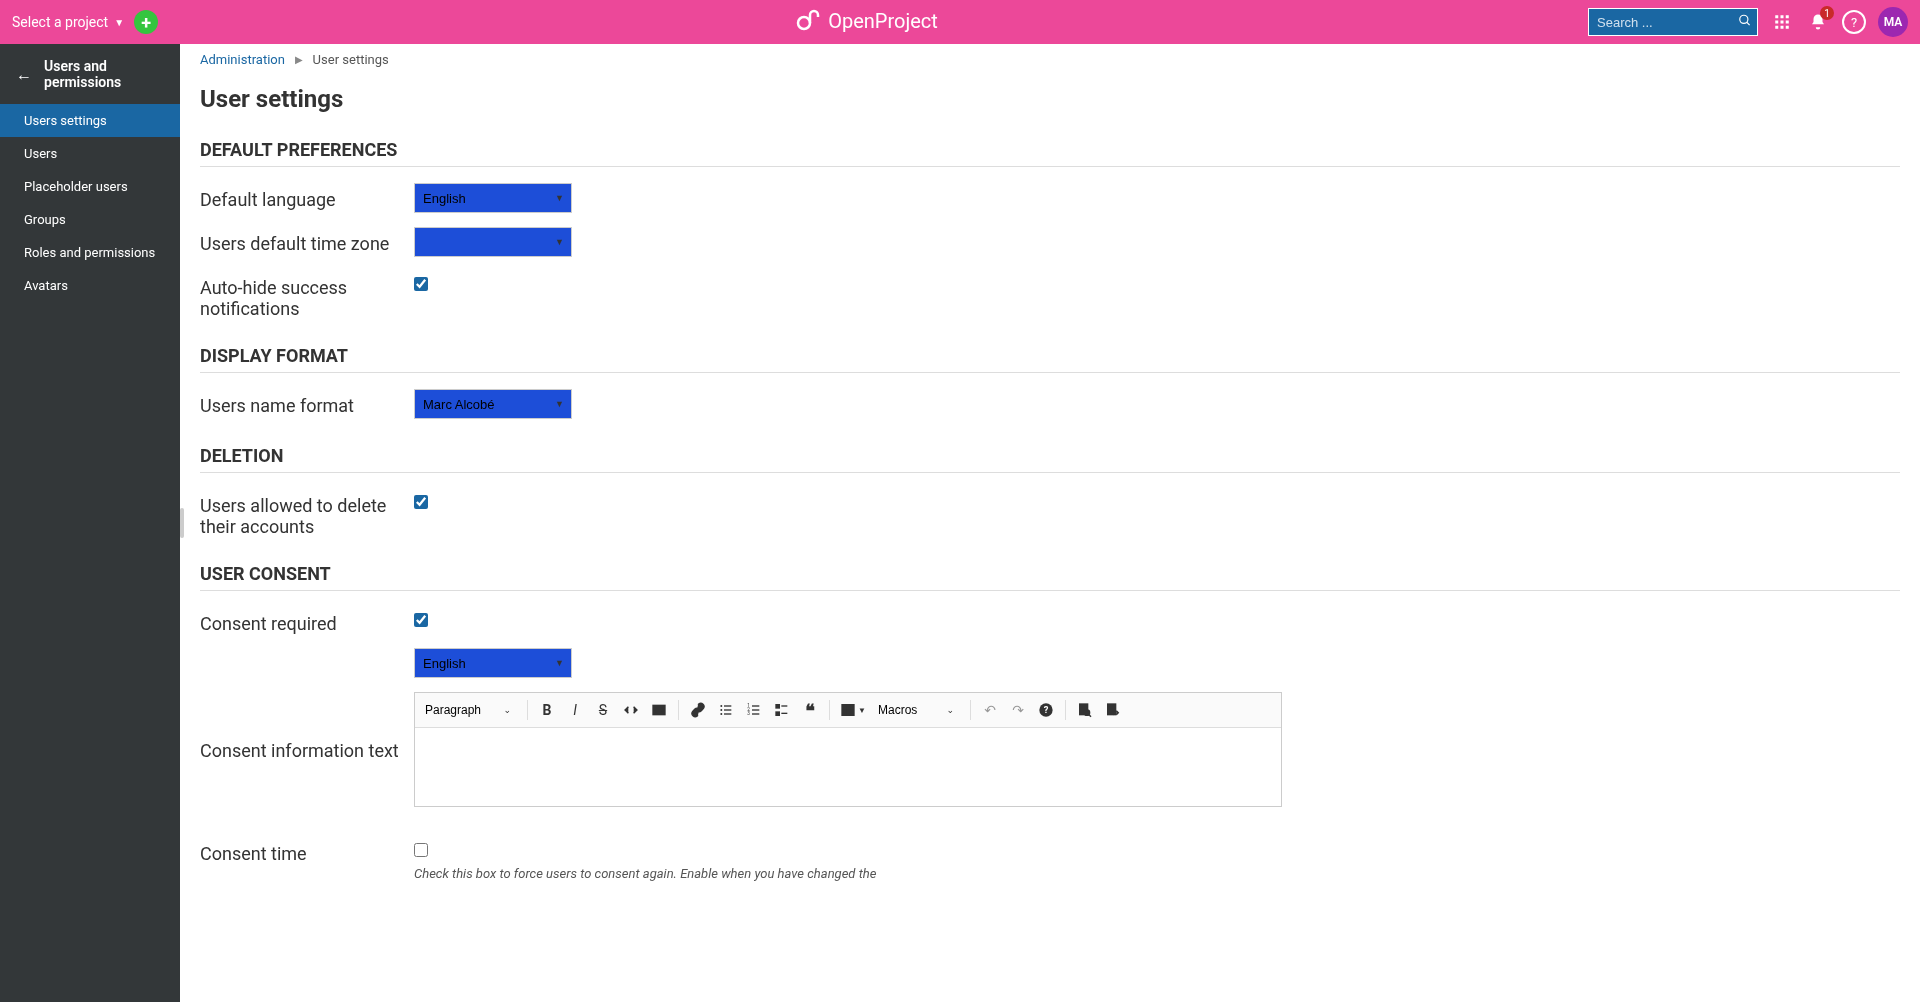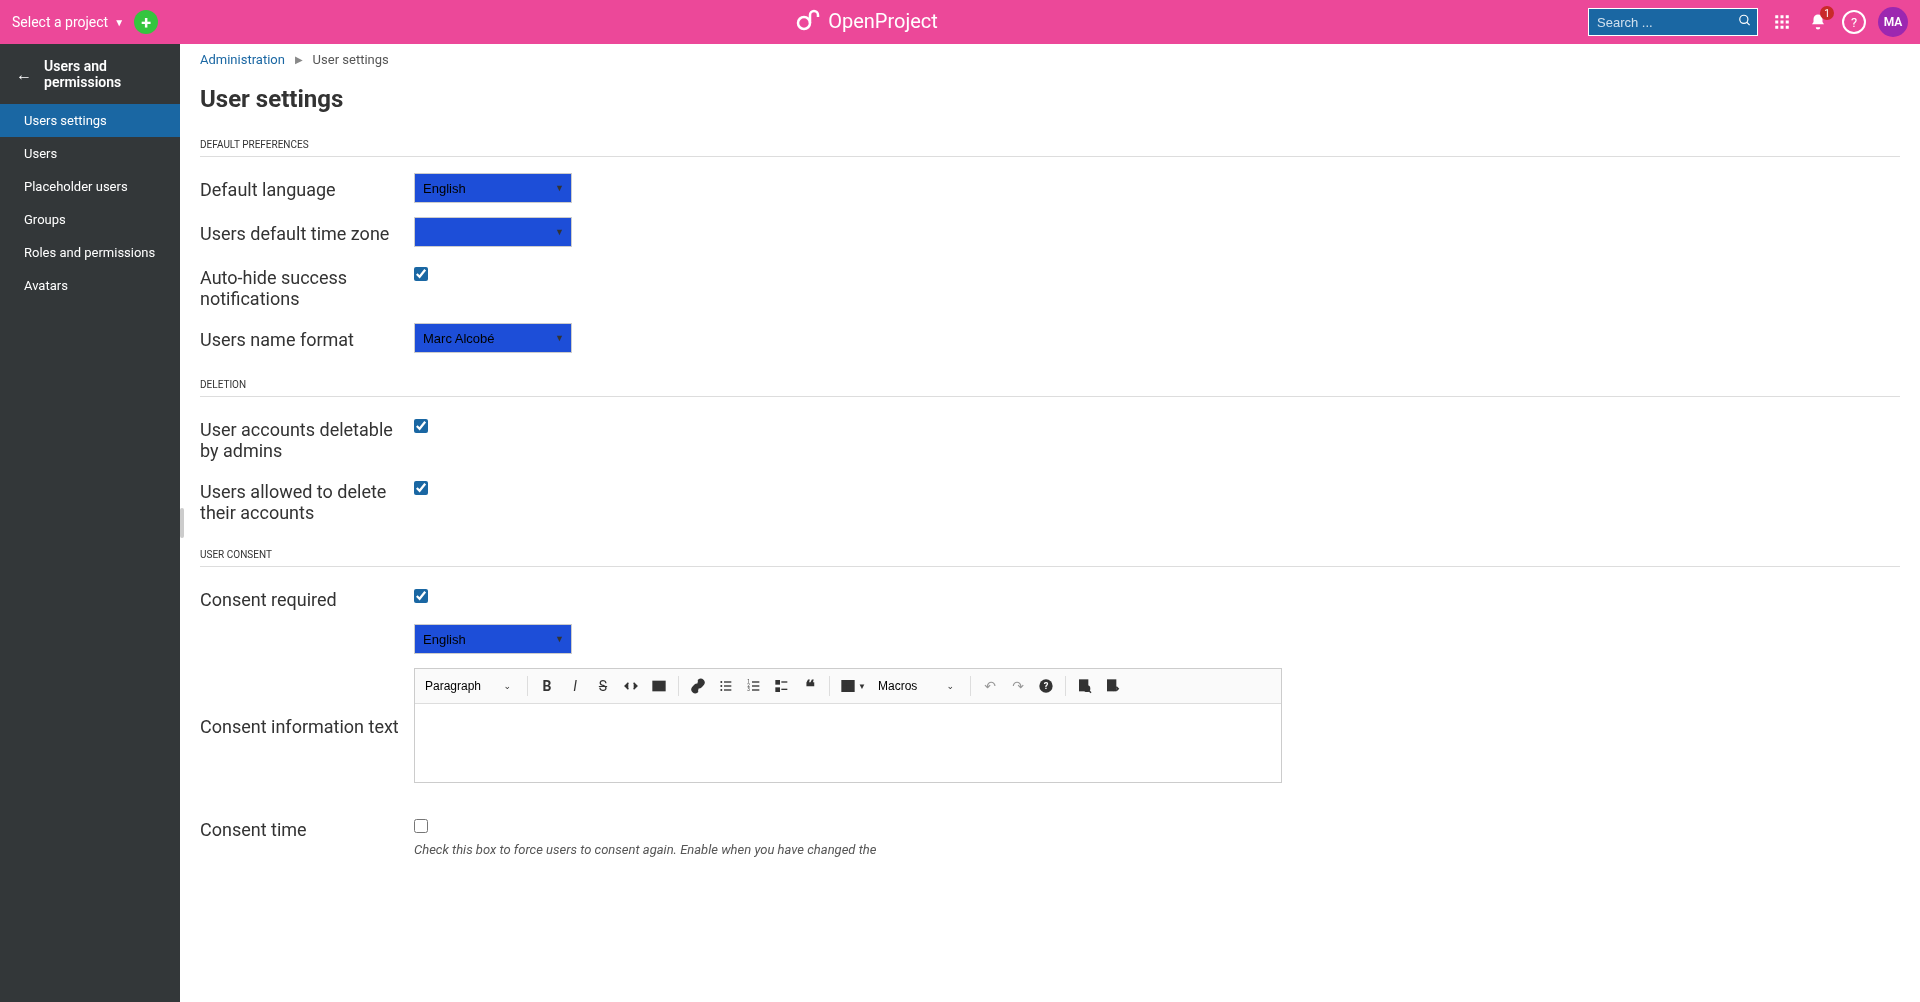--- a/index.html
+++ b/index.html
@@ -35,21 +35,21 @@
 .sidebar-handle { position: absolute; right: -4px; top: 50%; transform: translateY(-50%); width: 4px; height: 30px; background: #ccc; border-radius: 2px; cursor: col-resize; }
 
 
 .main { flex: 1; padding: 8px 20px; overflow-y: auto; }
 .breadcrumb { font-size: 13px; margin-bottom: 18px; display: flex; align-items: center; gap: 10px; }
 .breadcrumb a { color: #1a67a3; text-decoration: none; }
 .breadcrumb .sep { color: #888; font-size: 10px; }
 .breadcrumb .current { color: #555; }
 .page-title { font-size: 24px; font-weight: 700; margin-bottom: 22px; }
 
-.section-head { font-size: 10px; font-weight: 400; color: #333; text-transform: uppercase; border-bottom: 1px solid #ddd; padding-bottom: 6px; margin-bottom: 16px; margin-top: 26px; }
+.section-head { font-size: 18px; font-weight: 700; color: #333; text-transform: uppercase; border-bottom: 1px solid #ddd; padding-bottom: 6px; margin-bottom: 16px; margin-top: 26px; }
 .section-head:first-of-type { margin-top: 0; }
 
 .form-row { display: flex; align-items: flex-start; margin-bottom: 14px; }
 .form-label { width: 214px; font-size: 18px; padding-top: 6px; flex-shrink: 0; }
 .form-control { flex: 0 0 auto; }
 .form-control.wide { flex: 1; max-width: 868px; }
 .select-wrap { position: relative; width: 158px; }
 .select-wrap select { width: 100%; height: 30px; border: 1px solid #ccc; padding: 0 24px 0 8px; font-size: 13px; appearance: none; background: #1d4ed8; cursor: pointer; }
 .select-arrow { position: absolute; right: 8px; top: 50%; transform: translateY(-50%); font-size: 9px; pointer-events: none; }
 input[type="checkbox"] { width: 14px; height: 14px; accent-color: #1a67a3; cursor: pointer; margin-top: 6px; }
@@ -171,37 +171,34 @@
           <span class="select-arrow">▼</span>
         </div>
       </div>
     </div>
 
     <div class="form-row">
       <div class="form-label">Auto-hide success notifications</div>
       <div class="form-control"><input type="checkbox" checked="" style=""></div>
     </div>
 
+    <div class="section-head">DISPLAY FORMAT</div>
 
     <div class="form-row">
       <div class="form-label">Users name format</div>
       <div class="form-control">
         <div class="select-wrap">
           <select><option>Marc Alcobé</option></select>
           <span class="select-arrow">▼</span>
         </div>
       </div>
     </div>
 
     <div class="section-head">DELETION</div>
 
-    <div class="form-row">
-      <div class="form-label">User accounts deletable by admins</div>
-      <div class="form-control"><input type="checkbox" checked="" style=""></div>
-    </div>
 
     <div class="form-row">
       <div class="form-label">Users allowed to delete their accounts</div>
       <div class="form-control"><input type="checkbox" checked="" style=""></div>
     </div>
 
     <div class="section-head">USER CONSENT</div>
 
     <div class="form-row">
       <div class="form-label">Consent required</div>

